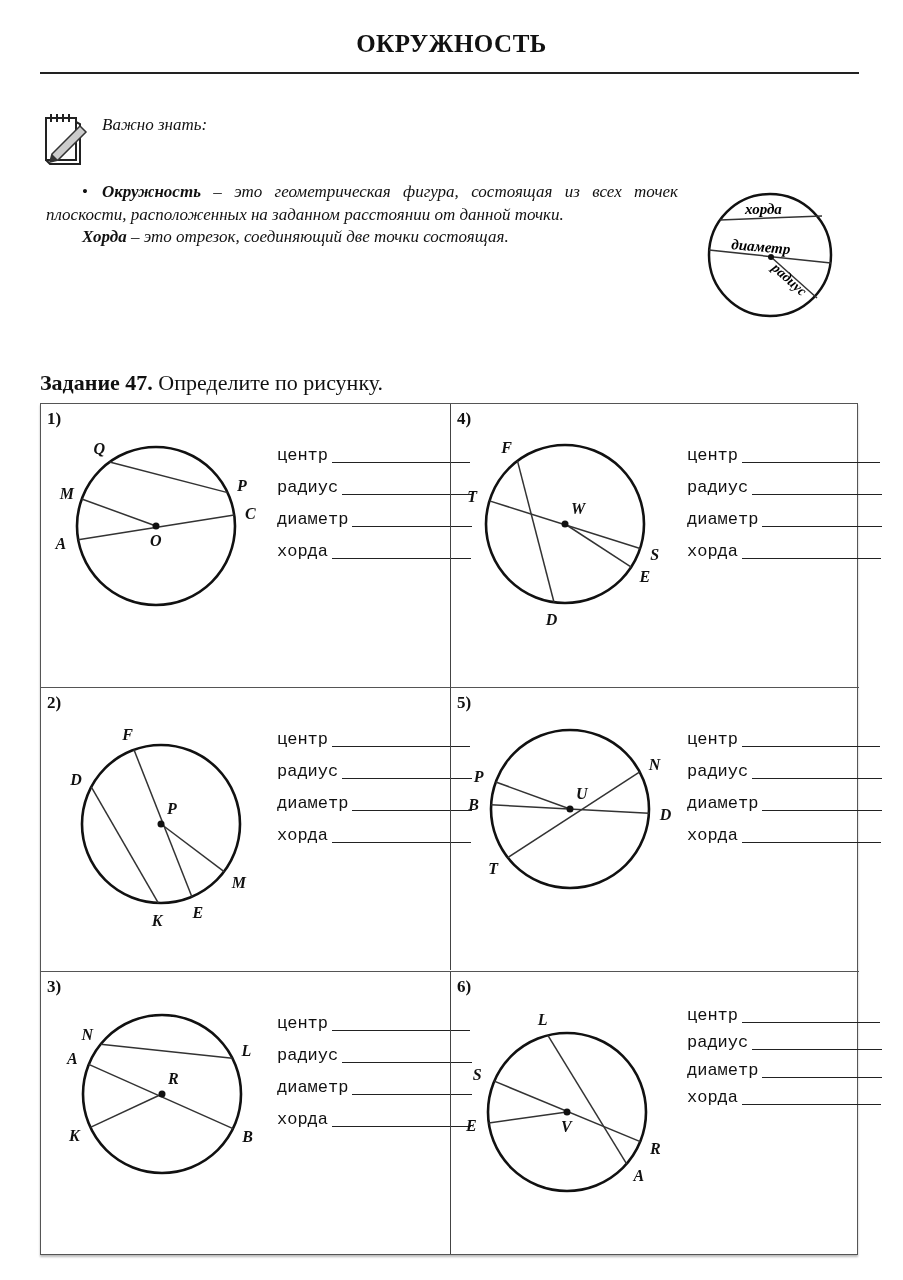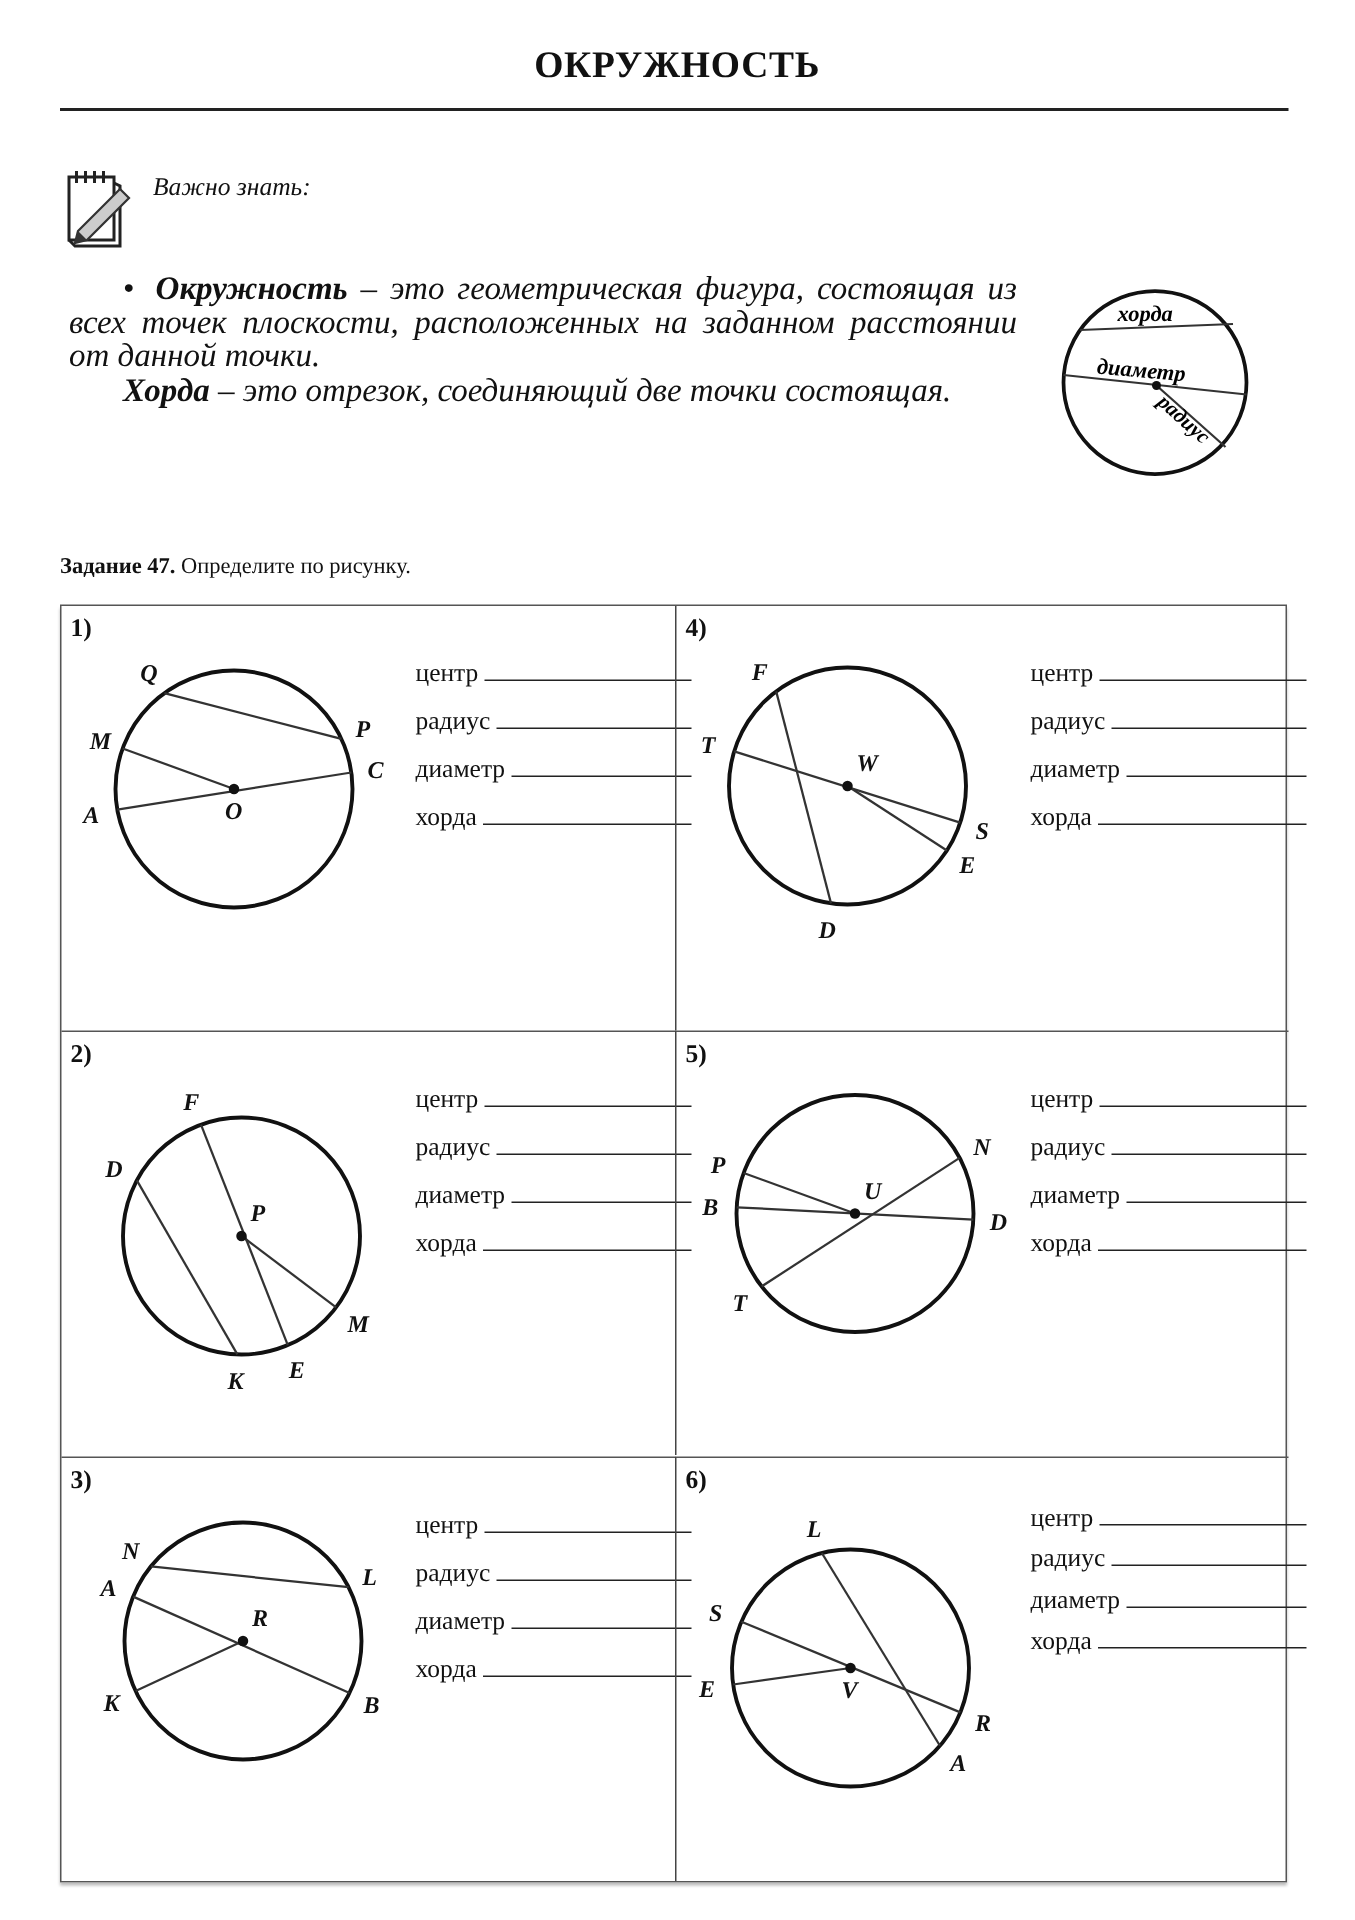--- a/index.html
+++ b/index.html
@@ -4,42 +4,42 @@
 <style>
   html, body { margin: 0; padding: 0; background: #ffffff; }
   body { width: 903px; height: 1280px; position: relative; overflow: hidden; color: #111; font-family: "DejaVu Serif", "Liberation Serif", serif; }
 
   .title { position: absolute; left: 0; right: 0; top: 30px; text-align: center; font-family: "Liberation Serif", serif; font-weight: bold; font-size: 25px; letter-spacing: 0.5px; }
   .title-rule { position: absolute; left: 40px; width: 819px; top: 72px; height: 2px; background: #222; }
 
   .notice-icon { position: absolute; left: 38px; top: 108px; width: 52px; height: 60px; }
   .notice-label { position: absolute; left: 102px; top: 115px; font-family: "Liberation Serif", serif; font-style: italic; font-size: 17px; text-align: center; }
 
-  .theory { position: absolute; left: 46px; top: 181px; width: 632px; font-family: "Liberation Serif", serif; font-style: italic; font-size: 22px; line-height: 22.5px; text-align: justify; }
+  .theory { position: absolute; left: 46px; top: 181px; width: 632px; font-family: "Liberation Serif", serif; font-style: italic; font-size: 17px; line-height: 22.5px; text-align: justify; }
   .theory p { margin: 0; text-indent: 36px; }
   .theory b { font-weight: bold; }
   .bullet { font-style: normal; margin-right: 14px; }
 
   .legend-fig { position: absolute; left: 705px; top: 190px; width: 130px; height: 130px; }
 
-  .task-title { position: absolute; left: 40px; top: 370px; font-family: "Liberation Serif", serif; font-size: 15px; }
+  .task-title { position: absolute; left: 40px; top: 370px; font-family: "Liberation Serif", serif; font-size: 22px; }
   .task-title b { font-weight: bold; }
 
   .grid { position: absolute; left: 40px; top: 403px; width: 818px; height: 852px; border: 1.5px solid #555; box-sizing: border-box; box-shadow: 0 2px 2px #bbb; }
   .cell { position: absolute; width: 409px; height: 283px; box-sizing: border-box; }
   .cell.c0 { left: 0; }
   .cell.c1 { left: 409px; border-left: 1.5px solid #444; }
   .cell.r0 { top: 0; }
   .cell.r1 { top: 283px; border-top: 1.5px solid #555; }
   .cell.r2 { top: 567px; border-top: 1.5px solid #555; }
   .cell-num { position: absolute; left: 6px; top: 5px; font-family: "Liberation Serif", serif; font-weight: bold; font-size: 17px; }
   .fig { position: absolute; left: 0; top: 0; width: 230px; height: 283px; }
   .answers { position: absolute; left: 236px; top: 35px; font-family: "Liberation Serif", serif; font-size: 17px; }
   .answers.tight .ans-row { height: 27.3px; }
-  .ans-row { height: 32px; display: flex; align-items: flex-start; white-space: nowrap; }
+  .ans-row { height: 32px; display: flex; align-items: center; white-space: nowrap; font-family: Liberation Mono, monospace; }
   .ans-line { display: inline-block; border-bottom: 1px solid #222; margin-left: 4px; height: 14px; }
   .pt-label { font-family: "Liberation Serif", serif; font-style: italic; font-weight: bold; font-size: 16px; fill: #111; }
 </style>
 </head>
 <body>
 
 <div class="title">ОКРУЖНОСТЬ</div>
 <div class="title-rule"></div>
 
 <svg class="notice-icon" viewBox="0 0 52 60">

